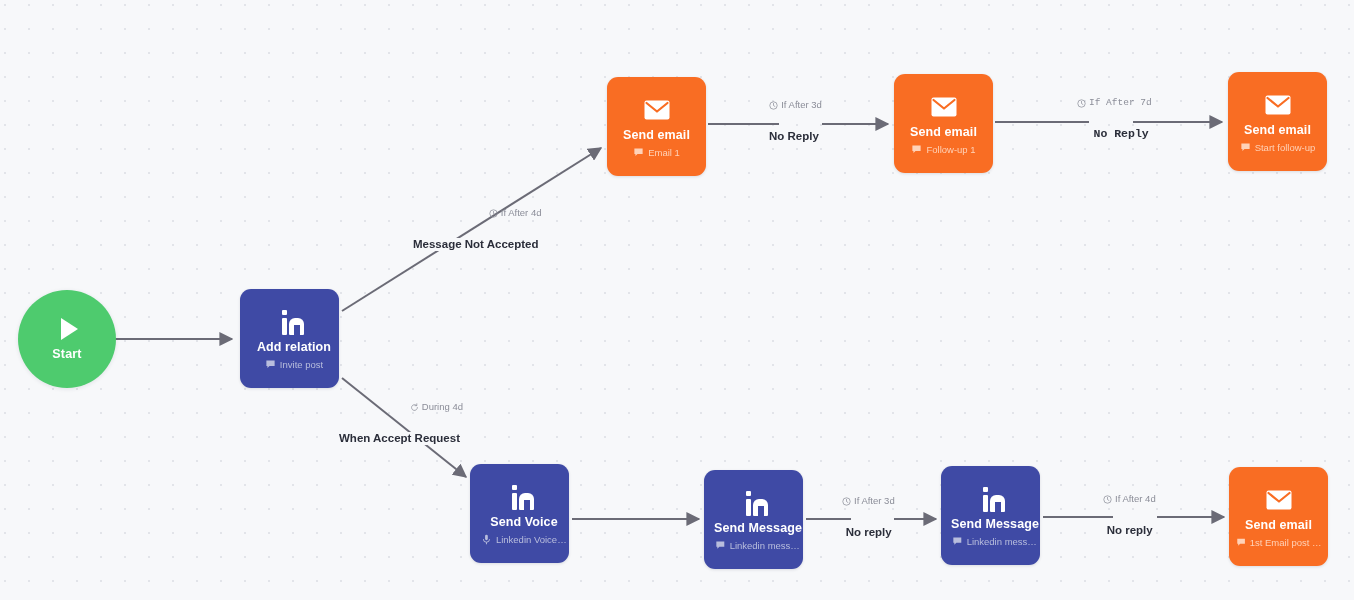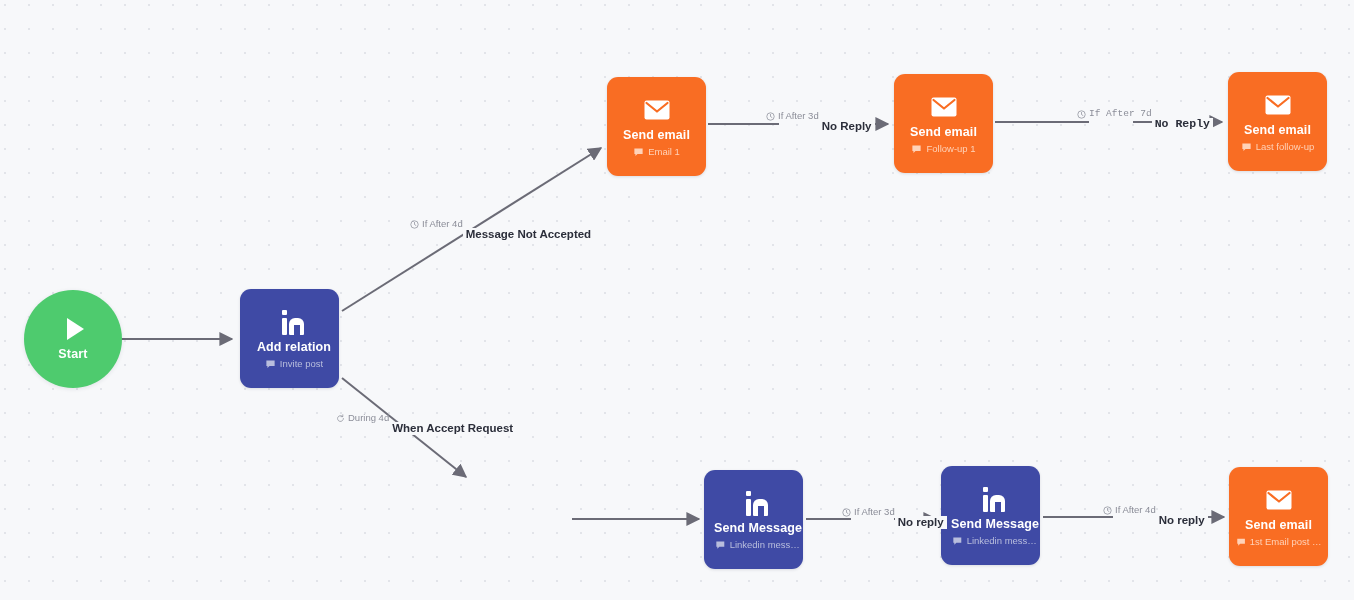--- a/index.html
+++ b/index.html
@@ -67,21 +67,21 @@
     font-size: 12.5px;
     font-weight: bold;
     line-height: 1.1;
     text-align: center;
     letter-spacing: .1px;
     white-space: nowrap;
   }
   .node-sub {
     margin-top: 5px;
     display: flex;
-    align-items: flex-start;
+    align-items: center;
     gap: 4px;
     max-width: 92px;
     padding: 0 3px;
     box-sizing: border-box;
   }
   .node-sub-text {
     font-size: 9.5px;
     line-height: 1.1;
     white-space: nowrap;
     overflow: hidden;
@@ -120,21 +120,21 @@
   .in-mark i.notch {
     position: absolute;
     left: 12.5px; top: 16px;
     width: 6px; height: 10px;
     background: #3f4aa5;
   }
 
   
   #start-node {
     position: absolute;
-    left: 24px; top: 290px;
+    left: 18px; top: 290px;
     width: 98px; height: 98px;
     border-radius: 50%;
     background: #4ecb6e;
     display: flex;
     flex-direction: column;
     align-items: center;
     justify-content: center;
     cursor: pointer;
     box-shadow: 0 1px 4px rgba(30,35,60,0.10);
   }
@@ -150,22 +150,22 @@
     color: #ffffff;
     font-size: 12.5px;
     font-weight: bold;
     letter-spacing: .2px;
   }
 
   
   .edge-label {
     position: absolute;
     display: flex;
-    flex-direction: row;
-    align-items: center;
+    flex-direction: column;
+    align-items: flex-end;
     pointer-events: auto;
     cursor: default;
   }
   .edge-cond {
     display: flex;
     align-items: center;
     gap: 3px;
     color: #8b8d98;
     font-size: 9.5px;
     line-height: 1.1;
@@ -275,61 +275,80 @@
       <svg width="26" height="20" viewBox="0 0 26 20">
         <rect x="0.5" y="0.5" width="25" height="19" rx="2" fill="#ffffff"></rect>
         <path d="M2.5 3 L13 11.5 L23.5 3" stroke="#f96d23" stroke-width="2.2" fill="none" stroke-linecap="round" stroke-linejoin="round"></path>
       </svg>
     </div>
     <div class="node-title">Send email</div>
     <div class="node-sub">
       <svg width="11" height="11" viewBox="0 0 16 16">
         <path d="M2 2h12v8H6.5L3.5 13V10H2z" fill="#ffd2b8"></path>
       </svg>
-      <span class="node-sub-text">Last follow-up</span>
-    </div>
-  </div>
-
-
-  <div class="node linkedin" style="left:704px; top:470px;">
+      <span class="node-sub-text">Start follow-up</span>
+    </div>
+  </div>
+
+  <div class="node linkedin" style="left:470px; top:464px;">
     <div class="node-icon">
       <span class="in-mark">
           <i class="dot"></i>
           <i class="stem"></i>
           <i class="arch"></i>
           <i class="notch"></i>
         </span>
     </div>
-    <div class="node-title">Send Message</div>
-    <div class="node-sub">
-      <svg width="11" height="11" viewBox="0 0 16 16">
-        <path d="M2 2h12v8H6.5L3.5 13V10H2z" fill="#b9bedd"></path>
-      </svg>
-      <span class="node-sub-text">Linkedin messa...</span>
-    </div>
-  </div>
-
-  <div class="node linkedin" style="left:941px; top:466px;">
+    <div class="node-title">Send Voice</div>
+    <div class="node-sub">
+      <svg width="11" height="11" viewBox="0 0 16 16">
+        <rect x="6" y="1" width="4" height="8" rx="2" fill="#b9bedd"></rect>
+        <path d="M3.5 7.5a4.5 4.5 0 0 0 9 0" stroke="#b9bedd" stroke-width="1.4" fill="none"></path>
+        <rect x="7.3" y="12" width="1.4" height="3" fill="#b9bedd"></rect>
+      </svg>
+      <span class="node-sub-text">Linkedin Voice ...</span>
+    </div>
+  </div>
+
+  <div class="node linkedin" style="left:704px; top:470px;">
     <div class="node-icon">
       <span class="in-mark">
           <i class="dot"></i>
           <i class="stem"></i>
           <i class="arch"></i>
           <i class="notch"></i>
         </span>
     </div>
     <div class="node-title">Send Message</div>
     <div class="node-sub">
       <svg width="11" height="11" viewBox="0 0 16 16">
         <path d="M2 2h12v8H6.5L3.5 13V10H2z" fill="#b9bedd"></path>
       </svg>
       <span class="node-sub-text">Linkedin messa...</span>
     </div>
   </div>
 
+  <div class="node linkedin" style="left:941px; top:466px;">
+    <div class="node-icon">
+      <span class="in-mark">
+          <i class="dot"></i>
+          <i class="stem"></i>
+          <i class="arch"></i>
+          <i class="notch"></i>
+        </span>
+    </div>
+    <div class="node-title">Send Message</div>
+    <div class="node-sub">
+      <svg width="11" height="11" viewBox="0 0 16 16">
+        <path d="M2 2h12v8H6.5L3.5 13V10H2z" fill="#b9bedd"></path>
+      </svg>
+      <span class="node-sub-text">Linkedin messa...</span>
+    </div>
+  </div>
+
   <div class="node email" style="left:1229px; top:467px;">
     <div class="node-icon">
       <svg width="26" height="20" viewBox="0 0 26 20">
         <rect x="0.5" y="0.5" width="25" height="19" rx="2" fill="#ffffff"></rect>
         <path d="M2.5 3 L13 11.5 L23.5 3" stroke="#f96d23" stroke-width="2.2" fill="none" stroke-linecap="round" stroke-linejoin="round"></path>
       </svg>
     </div>
     <div class="node-title">Send email</div>
     <div class="node-sub">
       <svg width="11" height="11" viewBox="0 0 16 16">

